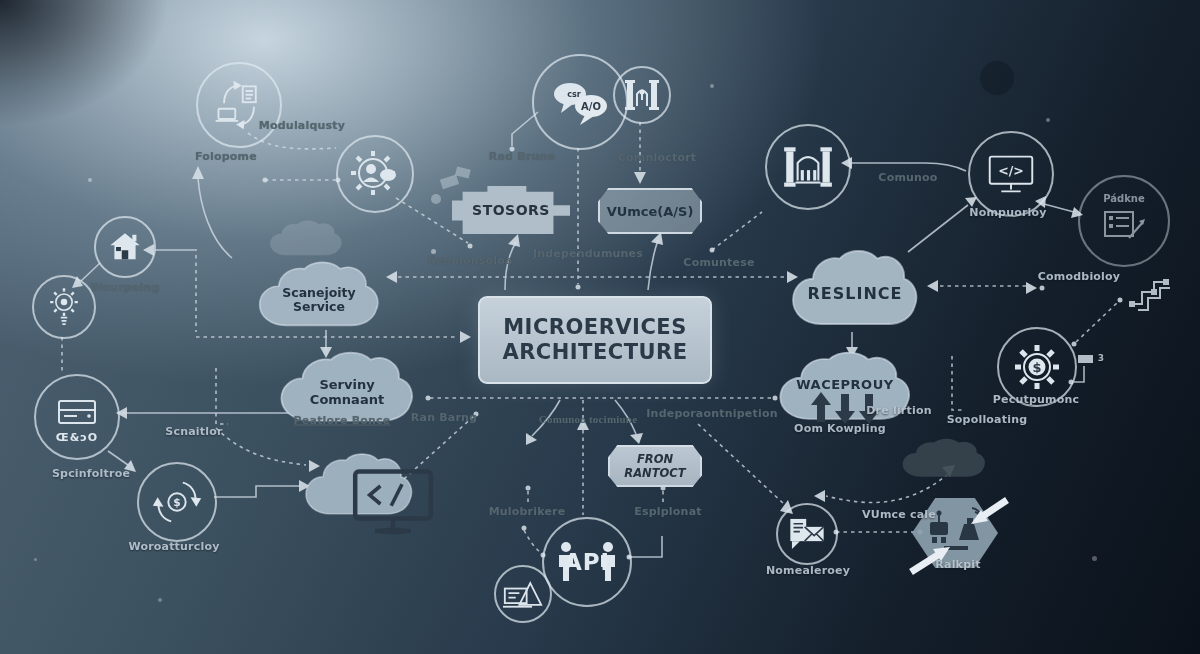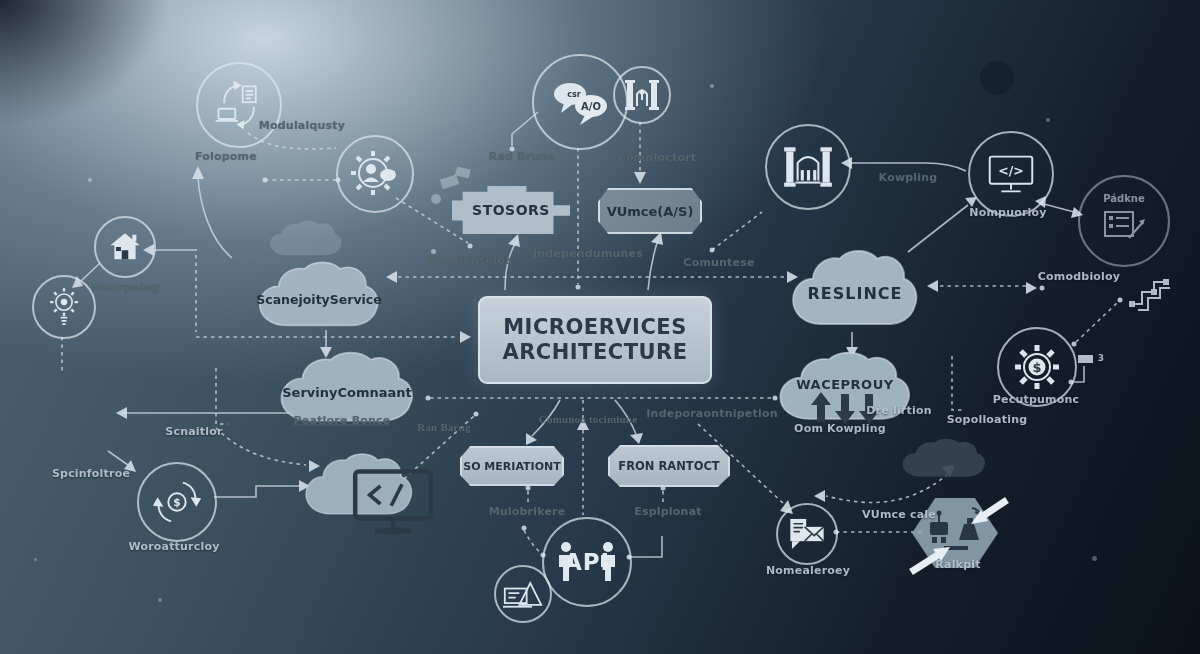--- a/index.html
+++ b/index.html
@@ -14,21 +14,21 @@
   }
   .lbl{position:absolute;transform:translate(-50%,-50%);font-size:11px;font-weight:600;
        white-space:nowrap;letter-spacing:.2px;}
   .ld{color:#57track;}
   .ld{color:#56666f;text-shadow:0 0 1px rgba(40,55,65,.4);}
   .ll{color:#b9c6d1;text-shadow:0 1px 2px rgba(8,14,22,.6);opacity:.92;}
   .cir{position:absolute;border:2px solid rgba(222,231,239,.72);border-radius:50%;
        display:flex;align-items:center;justify-content:center;}
   .cloud{position:absolute;}
   .cloud svg{position:absolute;inset:0;width:100%;height:100%;}
-  .ctext{position:absolute;inset:0;display:flex;flex-direction:row;align-items:center;
+  .ctext{position:absolute;inset:0;display:flex;flex-direction:column;align-items:center;
          justify-content:center;padding-top:8px;font-weight:bold;color:#24323f;text-align:center;line-height:1.15;}
   .obox{position:absolute;display:flex;align-items:center;justify-content:center;
         font-weight:bold;color:#27343f;text-align:center;}
   .oct{clip-path:polygon(10% 0,90% 0,100% 30%,100% 72%,90% 100%,10% 100%,0 72%,0 30%);}
   .dotdiv{position:absolute;border-radius:50%;}
   svg text{font-family:"DejaVu Sans",sans-serif;}
   .dl{stroke:#cfdae3;stroke-width:1.6;fill:none;stroke-dasharray:3.5 4;opacity:.78;}
   .sl{stroke:#cfdae3;stroke-width:1.6;fill:none;opacity:.8;}
   .dot{fill:#d5dee6;opacity:.85;}
   .ah{fill:#d5dee6;opacity:.9;}
@@ -292,20 +292,29 @@
     <svg width="44" height="44" viewBox="0 0 54 54">
       <circle class="ic" cx="27" cy="21" r="10" stroke-width="2.5"></circle>
       <g stroke="#dce5ec" stroke-width="3">
         <path d="M27,8 V4 M27,34 V38 M14,21 H10 M44,21 H40 M18,12 L15,9 M36,12 L39,9 M18,30 L15,33 M36,30 L39,33"></path>
       </g>
       <circle class="icf" cx="27" cy="21" r="4"></circle>
       <path class="ic" d="M23,40 H31 M24,44 H30 M25,48 H29" stroke-width="2"></path>
     </svg>
   </div>
 
+  <div class="cir" style="left:34px;top:374px;width:82px;height:82px;">
+    <svg width="56" height="40" viewBox="0 0 56 40">
+      <rect class="ic" x="10" y="4" width="36" height="22" rx="2" stroke-width="2.5"></rect>
+      <path class="ic" d="M10,13 H46" stroke-width="1.8"></path>
+      <path class="ic" d="M15,19 H28" stroke-width="1.8"></path>
+      <circle class="icf" cx="40" cy="19" r="1.8"></circle>
+    </svg>
+    <div style="position:absolute;bottom:14px;width:100%;text-align:center;font-size:11px;font-weight:bold;color:#dfe7ee;letter-spacing:1px;">Œ&amp;ɔO</div>
+  </div>
 
   <div class="cir" style="left:137px;top:462px;width:76px;height:76px;">
     <svg width="58" height="58" viewBox="0 0 60 60">
       <path class="ic" d="M36,10 A17,17 0 0 1 49,28" stroke-width="2.5"></path>
         <polygon class="icf" points="50,35 44,25 55,26"></polygon>
       <path class="ic" d="M24,50 A17,17 0 0 1 11,32" stroke-width="2.5"></path>
         <polygon class="icf" points="10,25 16,35 5,34"></polygon>
       <circle class="ic" cx="30" cy="30" r="9" stroke-width="2.5"></circle>
       <text x="30" y="34" font-size="11" font-weight="bold" fill="#dfe7ee" text-anchor="middle">$</text>
     </svg>
@@ -409,25 +418,23 @@
     <div style="font-size:21px;letter-spacing:.5px;color:#2a3a48;">MICROERVICES</div>
     <div style="font-size:21px;letter-spacing:.5px;color:#2a3a48;">ARCHITECTURE</div>
   </div>
 
   <div class="obox" style="left:452px;top:186px;width:118px;height:48px;background:#b0bec9;font-size:14px;letter-spacing:.5px;
               clip-path:polygon(0% 30%,9% 30%,9% 12%,30% 12%,30% 0%,63% 0%,63% 12%,86% 12%,86% 40%,100% 40%,100% 62%,86% 62%,86% 100%,9% 100%,9% 72%,0% 72%);">STOSORS</div>
 
   <div class="obox oct" style="left:598px;top:188px;width:104px;height:46px;background:rgba(173,188,200,.5);
               box-shadow:inset 0 0 0 2px rgba(222,231,239,.85);font-size:13px;color:#223240;">VUmce(A/S)</div>
 
-  <div class="obox oct" style="left:460px;top:446px;width:104px;height:40px;background:linear-gradient(180deg,#bcc8d2,#a7b5c1);
-              box-shadow:inset 0 0 0 2px rgba(222,231,239,.7);font-size:11px;">SO MERIATIONT</div>
-
-  <div class="obox oct" style="left:608px;top:445px;width:122px;height:42px;background:linear-gradient(180deg,#bcc8d2,#a7b5c1);
-              box-shadow:inset 0 0 0 2px rgba(222,231,239,.7);font-size:11.5px;">FRON RANTOCT</div>
+
+  <div class="obox oct" style="left:608px;top:445px;width:94px;height:42px;background:linear-gradient(180deg,#bcc8d2,#a7b5c1);
+              box-shadow:inset 0 0 0 2px rgba(222,231,239,.7);font-size:11.5px;font-style:italic;">FRON RANTOCT</div>
 
   <div style="position:absolute;left:1078px;top:355px;width:15px;height:8px;background:rgba(207,218,227,.85);"></div>
   <div class="lbl ll" style="left:1101px;top:358px;font-size:9px;">3</div>
 
   <svg width="46" height="42" viewBox="0 0 46 42" style="position:absolute;left:1128px;top:272px;opacity:.85;">
     <path d="M4,32 H14 V20 H26 V10 H38" stroke="#cdd8e2" stroke-width="2" fill="none"></path>
     <path d="M10,38 H20 V26 H32 V16 H42" stroke="#cdd8e2" stroke-width="2" fill="none"></path>
     <rect x="1" y="29" width="6" height="6" fill="#cdd8e2"></rect>
     <rect x="35" y="7" width="6" height="6" fill="#cdd8e2"></rect>
     <rect x="23" y="17" width="6" height="6" fill="#cdd8e2"></rect>
@@ -455,29 +462,29 @@
       <polygon fill="#e8eef4" points="55,57 38,59 46,71"></polygon>
   </svg>
 
   <div class="lbl ld" style="left:302px;top:125px;">Modulalqusty</div>
   <div class="lbl ld" style="left:226px;top:156px;">Folopome</div>
   <div class="lbl ld" style="left:522px;top:156px;">Rad Brune</div>
   <div class="lbl ld" style="left:657px;top:157px;">Comnloctort</div>
   <div class="lbl ld" style="left:470px;top:260px;">Reomonsoloa</div>
   <div class="lbl ld" style="left:588px;top:253px;">Jndependumunes</div>
   <div class="lbl ld" style="left:719px;top:262px;">Comuntese</div>
-  <div class="lbl ld" style="left:908px;top:177px;">Kowpling</div>
+  <div class="lbl ld" style="left:908px;top:177px;">Comunoo</div>
   <div class="lbl ll" style="left:1008px;top:212px;">Nompuorloy</div>
   <div class="lbl ll" style="left:1079px;top:276px;">Comodbioloy</div>
   <div class="lbl ll" style="left:1036px;top:399px;">Pecutpumonc</div>
   <div class="lbl ll" style="left:987px;top:419px;">Sopolloating</div>
   <div class="lbl ll" style="left:899px;top:410px;">Dre lirtion</div>
   <div class="lbl ll" style="left:840px;top:428px;">Oom Kowpling</div>
   <div class="lbl ld" style="left:342px;top:420px;text-decoration:underline;">Peatlore Bonce</div>
-  <div class="lbl ld" style="left:444px;top:427px;font-family:Liberation Serif, serif;">Ran Barng</div>
+  <div class="lbl ld" style="left:444px;top:417px;">Ran Barng</div>
   <div class="lbl ld" style="left:125px;top:287px;">Wourpeing</div>
   <div class="lbl ll" style="left:194px;top:431px;">Scnaitlor</div>
   <div class="lbl ll" style="left:91px;top:473px;text-align:right;">Spcinfoltroe</div>
   <div class="lbl ll" style="left:174px;top:546px;">Woroatturcloy</div>
   <div class="lbl ld" style="left:588px;top:419px;font-family:Liberation Serif, serif;">Comunoo tocimiune</div>
   <div class="lbl ld" style="left:712px;top:413px;">Indeporaontnipetion</div>
   <div class="lbl ld" style="left:527px;top:511px;">Mulobrikere</div>
   <div class="lbl ld" style="left:668px;top:511px;">Esplplonat</div>
   <div class="lbl ll" style="left:808px;top:570px;">Nomealeroey</div>
   <div class="lbl ll" style="left:899px;top:514px;">VUmce cale</div>

